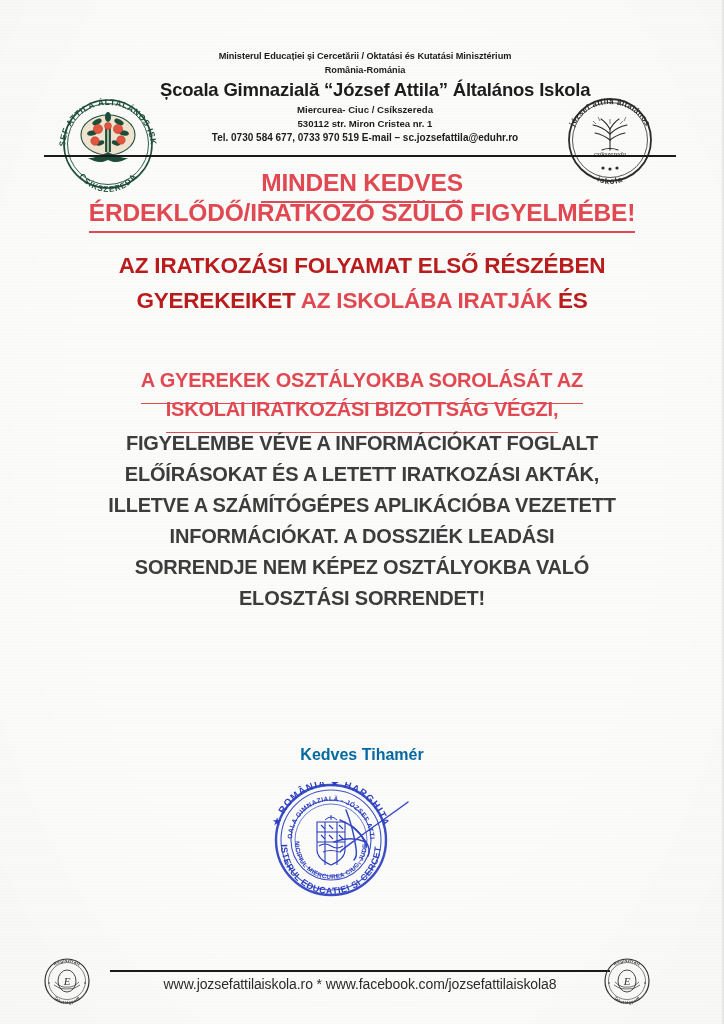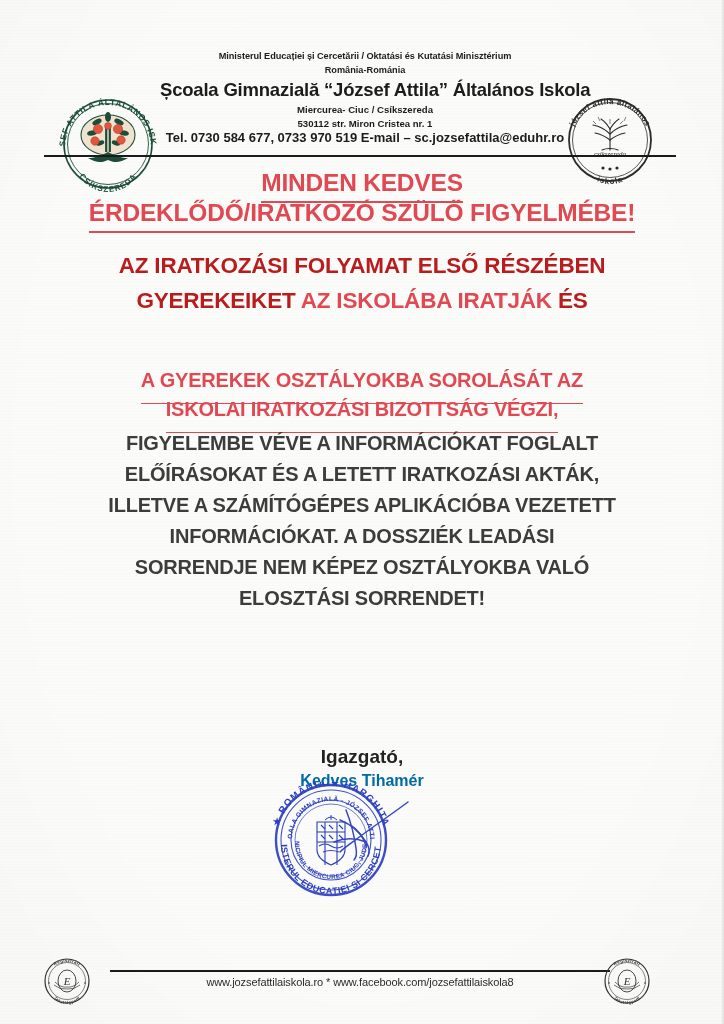--- a/index.html
+++ b/index.html
@@ -80,21 +80,21 @@
     font-weight: bold;
     line-height: 14px;
     margin-top: 1px;
   }
   .hdr-addr {
     font-size: 9.6px;
     font-weight: bold;
     line-height: 14px;
   }
   .hdr-contact {
-    font-size: 13px;
+    font-size: 10px;
     font-weight: bold;
     line-height: 14px;
   }
 
   .header-rule {
     position: absolute;
     left: 44px;
     top: 155px;
     width: 632px;
     height: 2px;
@@ -214,21 +214,21 @@
     width: 500px;
     height: 2px;
     background: #1b1b1b;
   }
   .footer-text {
     position: absolute;
     left: 110px;
     top: 976px;
     width: 500px;
     text-align: center;
-    font-size: 11px;
+    font-size: 14px;
     color: #2b2b2b;
     letter-spacing: -0.1px;
   }
   .footer-logo-l {
     position: absolute;
     left: 38px;
     top: 952px;
     width: 58px;
     height: 58px;
   }
@@ -355,21 +355,20 @@
   <div class="para p3">
     <div>FIGYELEMBE VÉVE A INFORMÁCIÓKAT FOGLALT</div>
     <div>ELŐÍRÁSOKAT ÉS A LETETT IRATKOZÁSI AKTÁK,</div>
     <div>ILLETVE A SZÁMÍTÓGÉPES APLIKÁCIÓBA VEZETETT</div>
     <div>INFORMÁCIÓKAT.  A DOSSZIÉK LEADÁSI</div>
     <div>SORRENDJE NEM KÉPEZ OSZTÁLYOKBA VALÓ</div>
     <div>ELOSZTÁSI SORRENDET!</div>
   </div>
 
   <div class="sign-block">
-    <div class="sign-title">Igazgató,</div>
     <div class="sign-name">Kedves Tihamér</div>
   </div>
 
   <div class="stamp-wrap">
     <svg viewBox="0 0 172 118" width="172" height="118">
       <defs>
         <path id="bArcOut" d="M 22,62 A 54,54 0 0 1 130,62" fill="none"></path>
         <path id="bArcOutB" d="M 26,66 A 50,50 0 0 0 126,66" fill="none"></path>
         <path id="bArcIn" d="M 37,62 A 39,39 0 0 1 115,62" fill="none"></path>
         <path id="bArcInB" d="M 40,65 A 36,36 0 0 0 112,65" fill="none"></path>

